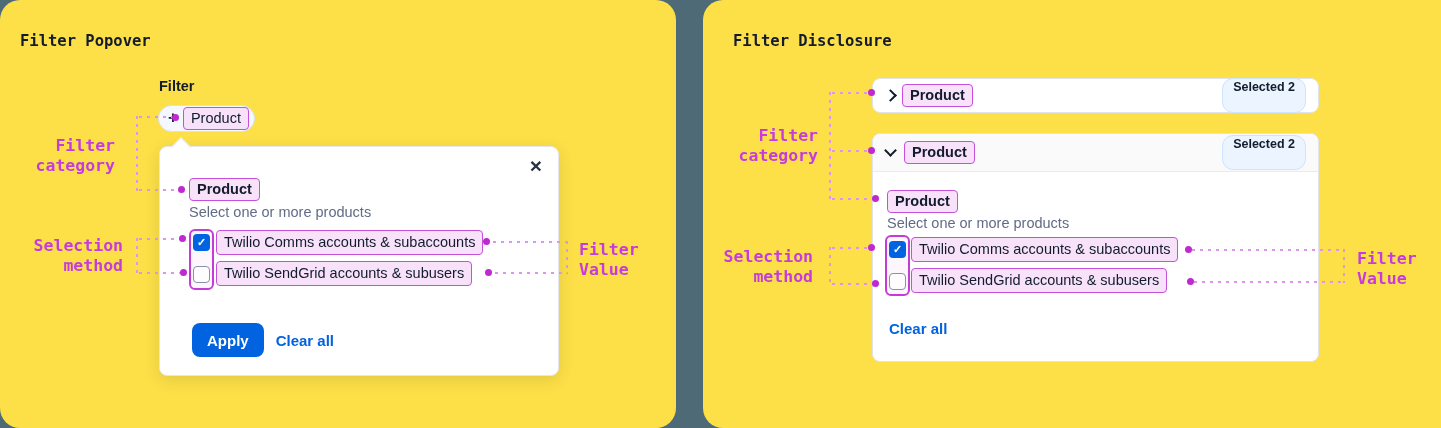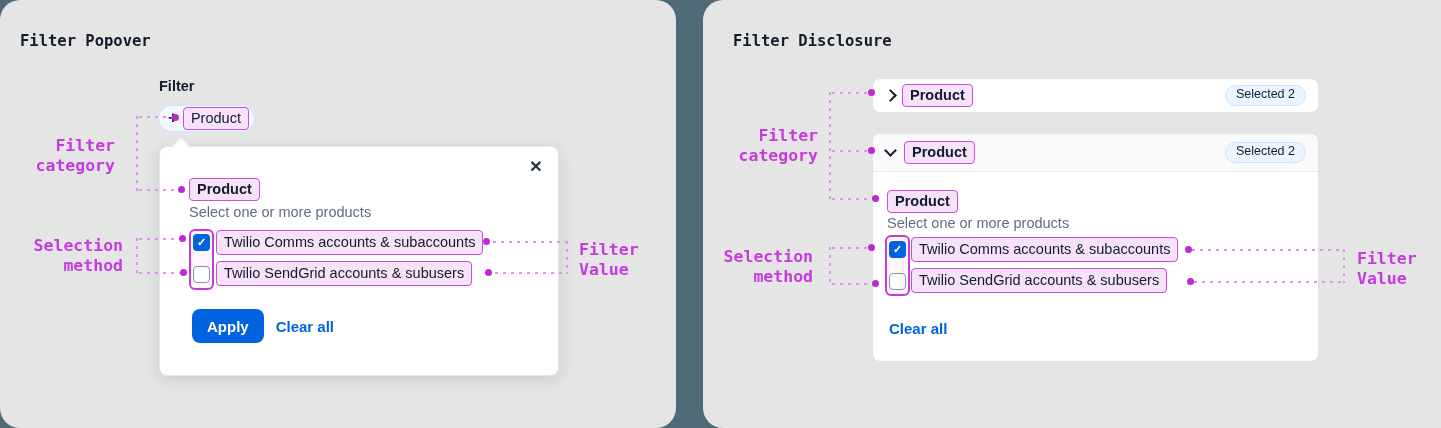--- a/index.html
+++ b/index.html
@@ -1,18 +1,18 @@
 <!DOCTYPE html>
 <html><head>
 <meta charset="utf-8">
 <style>
   * { box-sizing: border-box; margin: 0; padding: 0; }
   body { background:#4E6A76; font-family:"Liberation Sans", sans-serif; }
   .stage { position:relative; width:1441px; height:428px; background:#4E6A76; overflow:hidden; }
-  .card { position:absolute; top:0; height:428px; background:#e5e5e5; border-radius:20px; }
+  .card { position:absolute; top:0; height:428px; background:#fde047; border-radius:20px; }
 
   .mono-title { position:absolute; font-family:"DejaVu Sans Mono", monospace; font-weight:700;
                 font-size:15.5px; color:#121C2D; white-space:nowrap; }
 
   .annot { position:absolute; font-family:"DejaVu Sans Mono", monospace; font-weight:700;
            font-size:16.5px; line-height:20px; color:#C53BDD; white-space:nowrap; }
   .ta-r { text-align:right; }
 
   .dash-h { position:absolute; height:2px;
             background:repeating-linear-gradient(90deg,#DC95EA 0 3px,transparent 3px 8px); }
@@ -59,21 +59,21 @@
          cursor:pointer; }
   .link { color:#0263E0; font-size:15px; font-weight:700; text-decoration:none; cursor:pointer; }
 
   .disc { position:absolute; background:#fff; border:1px solid #E1E3EA; border-radius:8px; }
   .disc-head { display:flex; align-items:center; gap:9px; padding:0 12px 0 13px; cursor:pointer; }
   .chev { width:9px; height:9px; border-right:2px solid #121C2D; border-bottom:2px solid #121C2D;
           flex:none; }
   .chev.right { transform:rotate(-45deg); margin-right:-2px; }
   .chev.down  { transform:rotate(45deg); margin-top:-4px; }
   .selbadge { margin-left:auto; background:#EBF4FF; border:1px solid #CCE4FF; border-radius:11px;
-              padding:1px 10px 4px; font-size:12.5px; font-weight:400; color:#121C2D;
+              padding:1px 10px 18px; font-size:12.5px; font-weight:700; color:#121C2D;
               white-space:nowrap; }
   .disc-head.expanded-head { height:38px; background:#FAFAFB; border-bottom:1px solid #E9EBEF;
                              border-radius:8px 8px 0 0; }
 </style>
 </head>
 <body>
 
 <div class="stage">
 
   <section class="card" style="left:0;width:676px">
@@ -94,21 +94,21 @@
       <div class="desc" style="left:29px;top:57px">Select one or more products</div>
 
       <div class="cbx-outline" style="left:29px;top:82px;width:25px;height:61px"></div>
       <span class="cbx checked" style="left:33px;top:87px">
         <span>✓</span>
       </span>
       <div class="opt" style="left:56px;top:83px">Twilio Comms accounts &amp; subaccounts</div>
       <span class="cbx unchecked" style="left:33px;top:119px"></span>
       <div class="opt" style="left:56px;top:114px">Twilio SendGrid accounts &amp; subusers</div>
 
-      <div class="actions" style="left:32px;top:162px">
+      <div class="actions" style="left:32px;top:176px">
         <button class="btn">Apply</button>
         <a class="link">Clear all</a>
       </div>
     </div>
 
     <div class="annot ta-r" style="left:20px;top:136px;width:95px">
       <div>Filter</div>
       <div>category</div>
     </div>
     <div class="dash-h" style="left:139px;top:116px;width:33px"></div>

